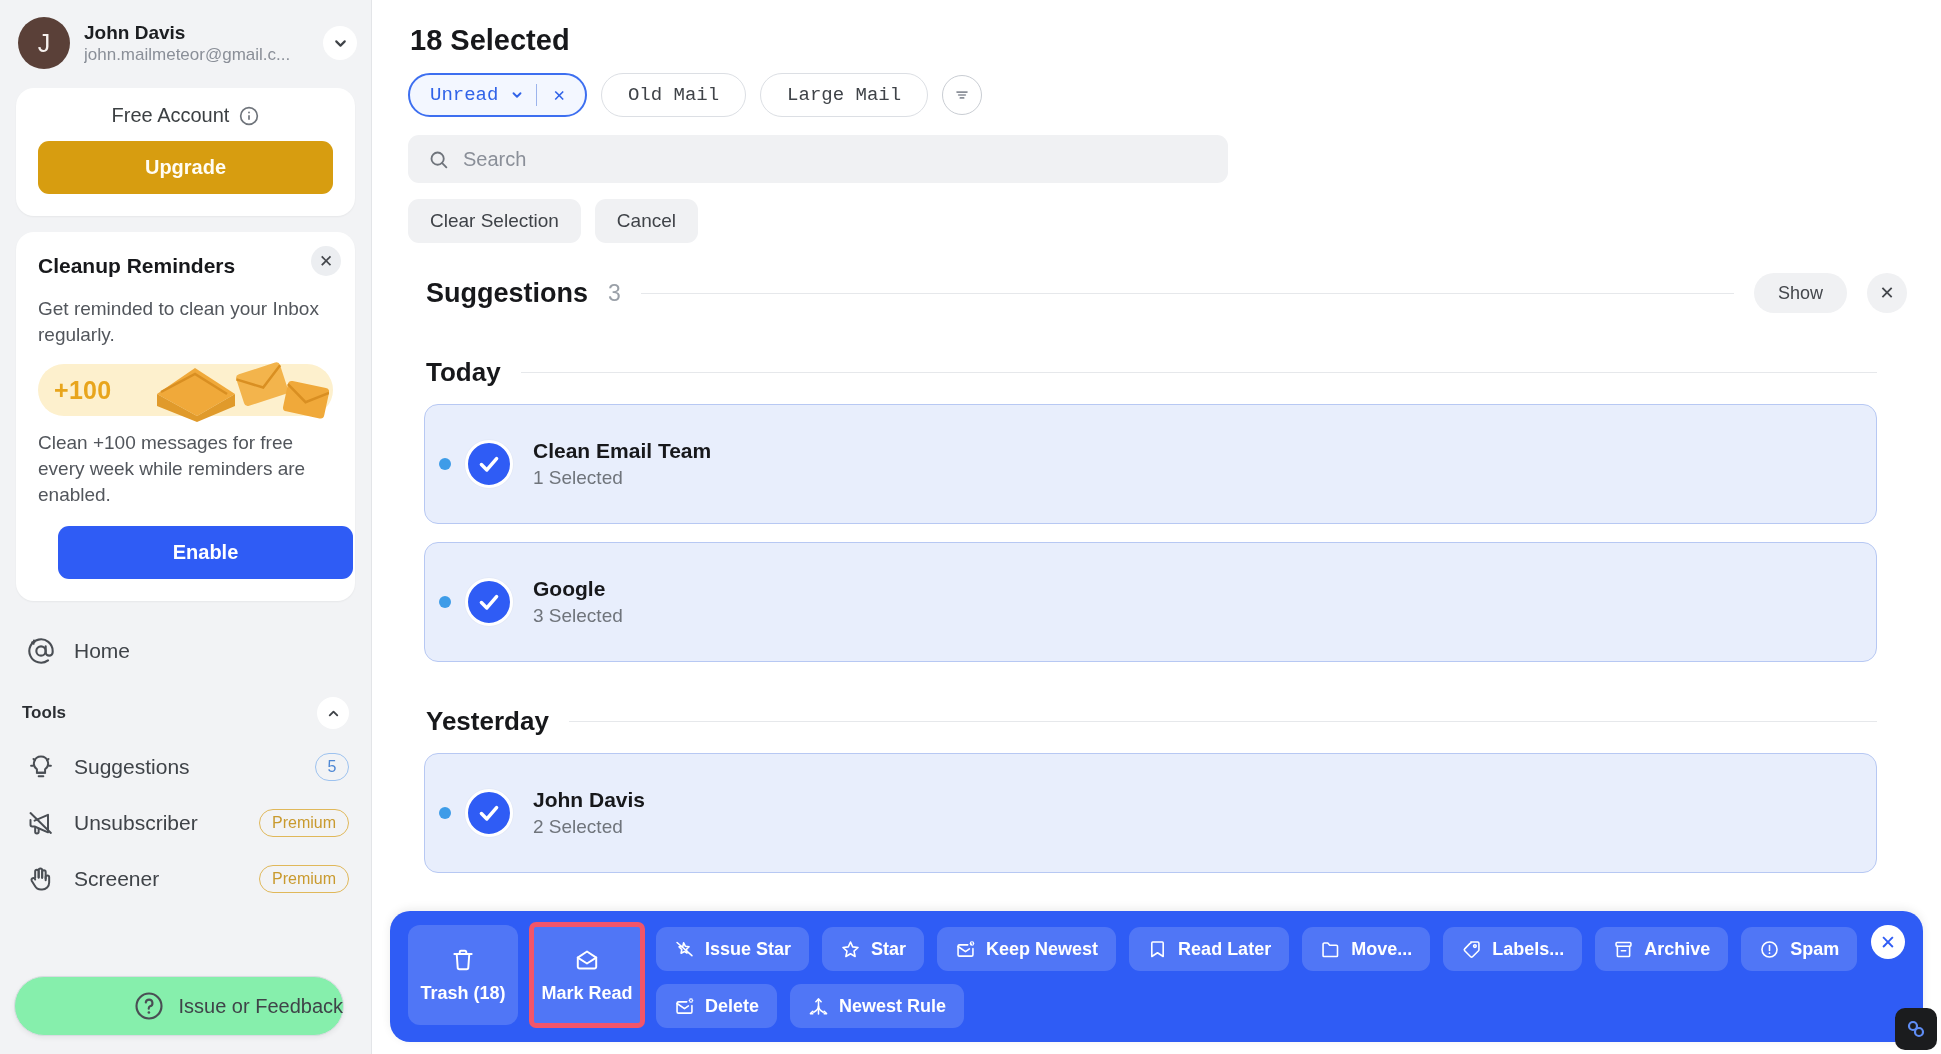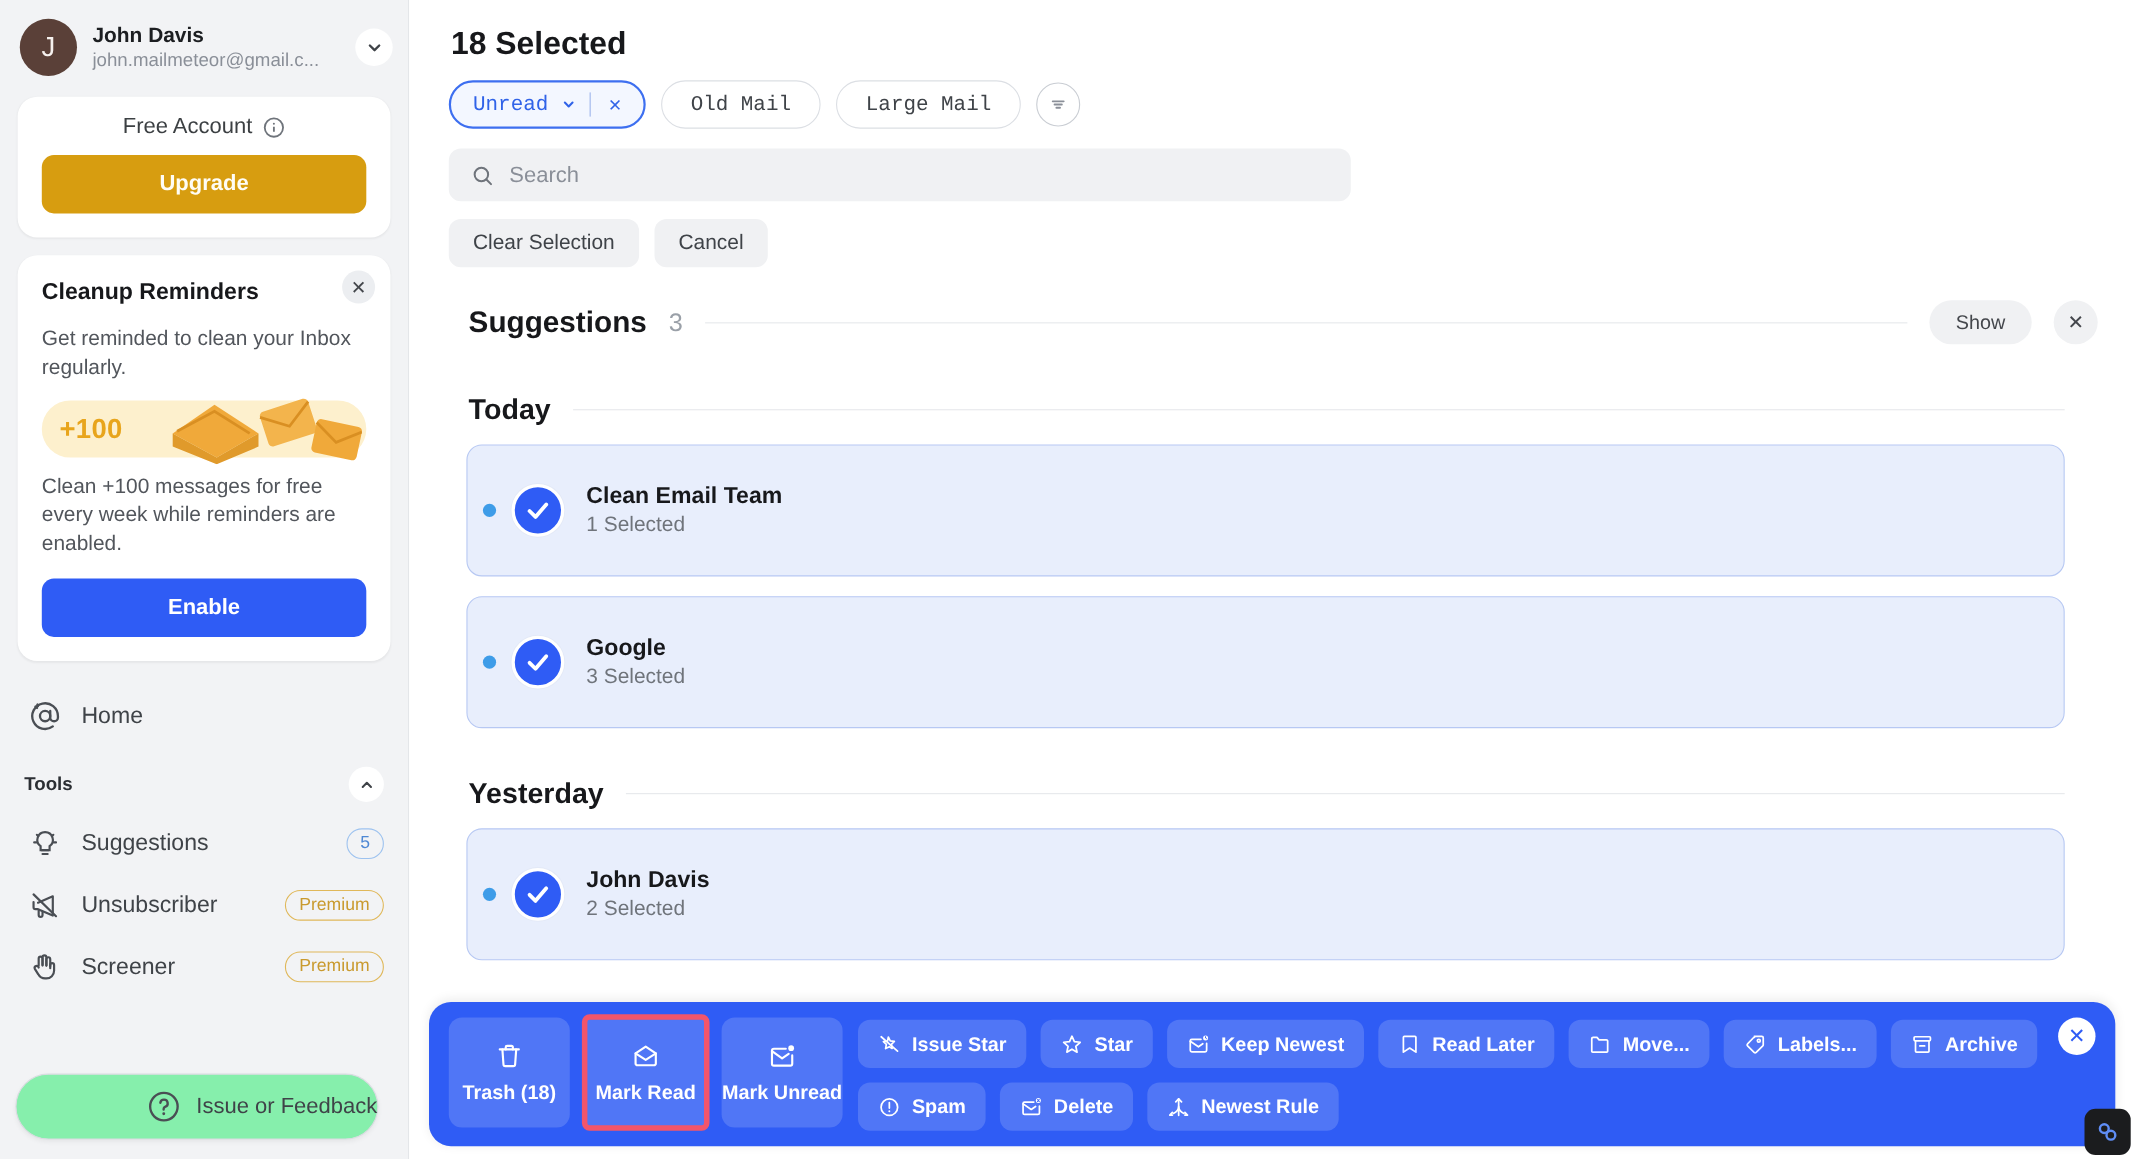--- a/index.html
+++ b/index.html
@@ -70,21 +70,21 @@
     margin: 16px 0 14px 0; height: 52px; border-radius: 26px;
     background: #fdf0cd; display: flex; align-items: center;
     padding-left: 16px; position: relative; overflow: visible;
   }
   .promo-num { font-size: 25px; font-weight: 700; color: #e8a51c; letter-spacing: .3px; }
   .promo-env { position: absolute; right: 4px; top: -10px; width: 190px; height: 68px; }
   .rem-body { font-size: 19px; color: #52565c; line-height: 26px; margin-bottom: 18px; }
   .enable-btn {
     display: block; width: 100%; padding: 15px 0;
     background: #2f5cf5; color: #fff; border: none; border-radius: 11px;
-    font-size: 20px; font-weight: 700; cursor: pointer; font-family: inherit;
+    font-size: 20px; font-weight: 700; cursor: pointer; font-family: inherit; margin-left: 20px;
   }
 
   .nav { margin-top: 22px; }
   .nav-item {
     display: flex; align-items: center; gap: 18px;
     padding: 13px 22px 13px 26px; cursor: pointer;
   }
   .nav-ic { width: 30px; height: 30px; flex: 0 0 30px; display:flex; align-items:center; justify-content:center;}
   .nav-label { font-size: 21px; color: #3f4348; flex: 1; }
   .sec-head {
@@ -502,30 +502,20 @@
       <div class="tb-big highlight">
         <span>
           <svg width="26" height="26" viewBox="0 0 24 24" fill="none" stroke="#fff" stroke-width="1.8" stroke-linecap="round" stroke-linejoin="round">
               <path d="M3.5 9.8L12 4.2l8.5 5.6v8.4a1.6 1.6 0 0 1-1.6 1.6H5.1a1.6 1.6 0 0 1-1.6-1.6z"></path>
               <path d="M3.5 9.8l8.5 5.4 8.5-5.4"></path>
             </svg>
         </span>
         <span class="lbl">Mark Read</span>
       </div>
 
-      <div class="tb-big">
-        <span>
-          <svg width="26" height="26" viewBox="0 0 24 24" fill="none" stroke="#fff" stroke-width="1.8" stroke-linecap="round" stroke-linejoin="round">
-              <path d="M20.5 11.5v7a1.6 1.6 0 0 1-1.6 1.6H5.1a1.6 1.6 0 0 1-1.6-1.6v-11a1.6 1.6 0 0 1 1.6-1.6h10"></path>
-              <polyline points="3.5 8 12 14 17.5 10.2"></polyline>
-              <circle cx="19.6" cy="5.4" r="2.4" fill="#fff" stroke="none"></circle>
-            </svg>
-        </span>
-        <span class="lbl">Mark Unread</span>
-      </div>
 
       <div class="tb-grid">
         <div class="tb-chip">
           <span>
             <svg width="21" height="21" viewBox="0 0 24 24" fill="none" stroke="#fff" stroke-width="1.8" stroke-linecap="round" stroke-linejoin="round">
                 <path d="M11 4.3l1.9 3.9 4.3.6-3.1 3 .8 4.3L12 14.3l-3.9 2 .8-4.3L5.8 9l4.3-.6z"></path>
                 <line x1="3.5" y1="4" x2="20.5" y2="19"></line>
               </svg>
           </span>
           <span>Issue Star</span>

